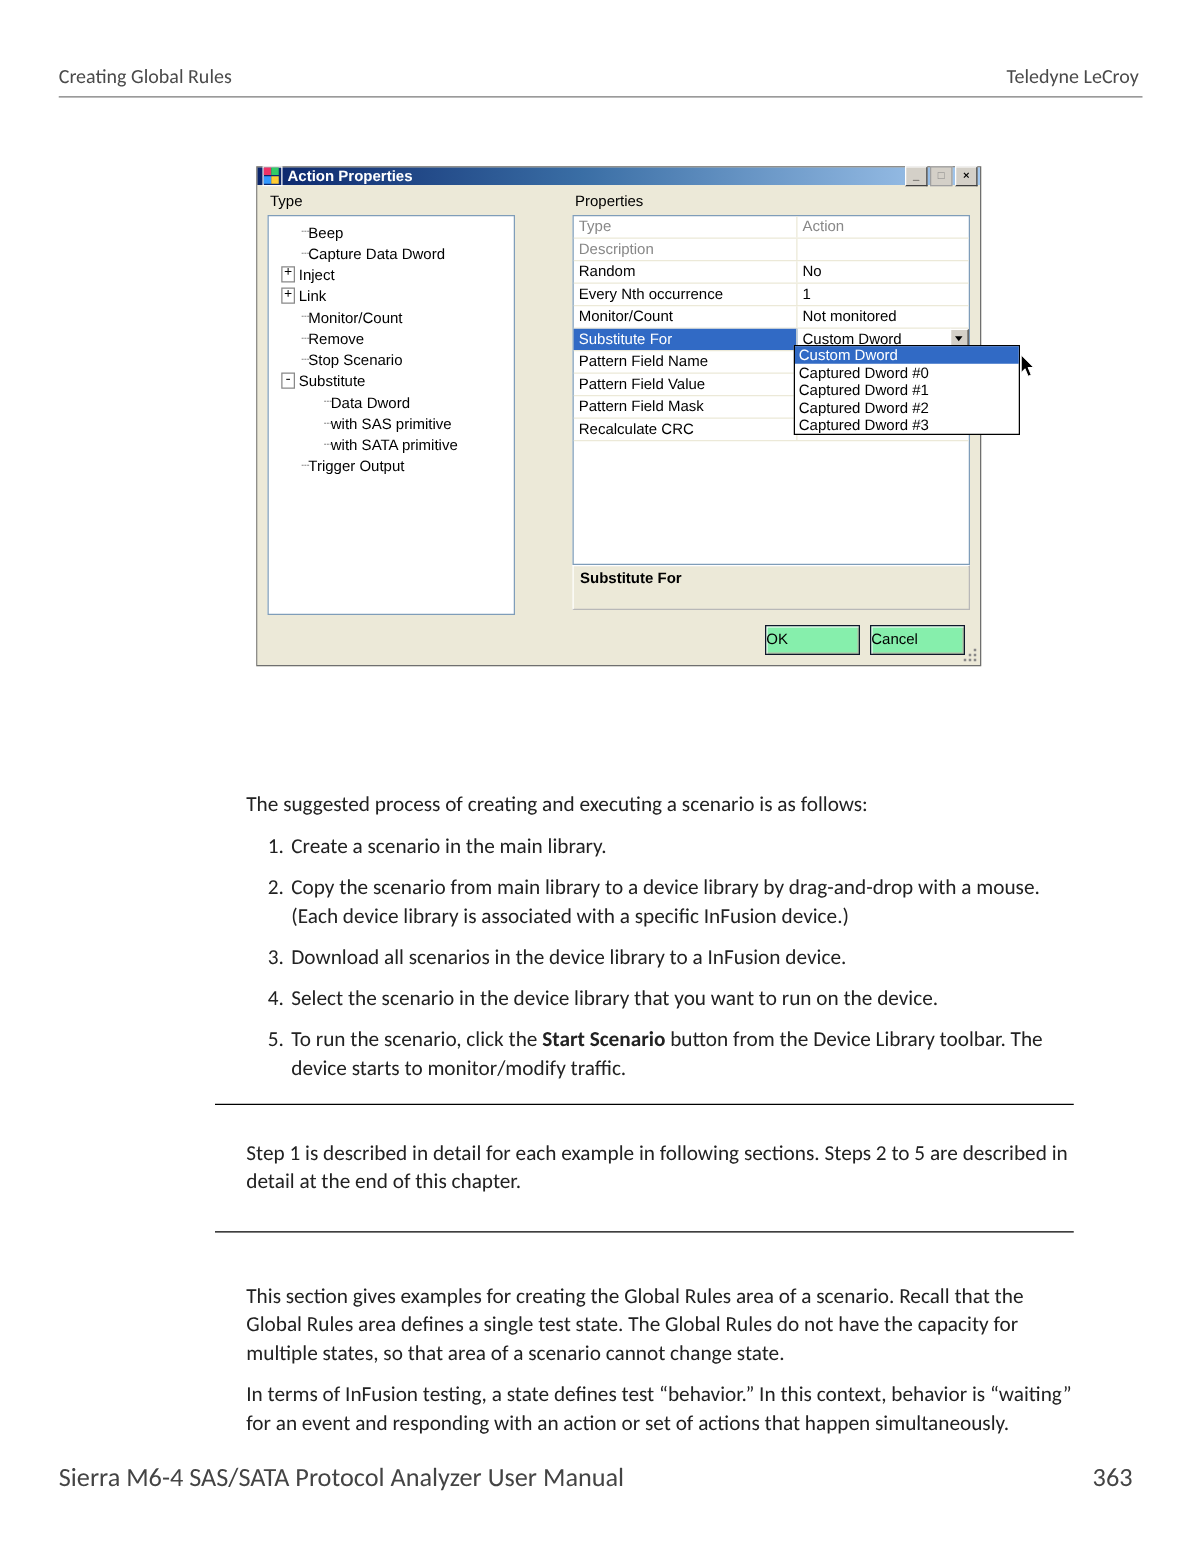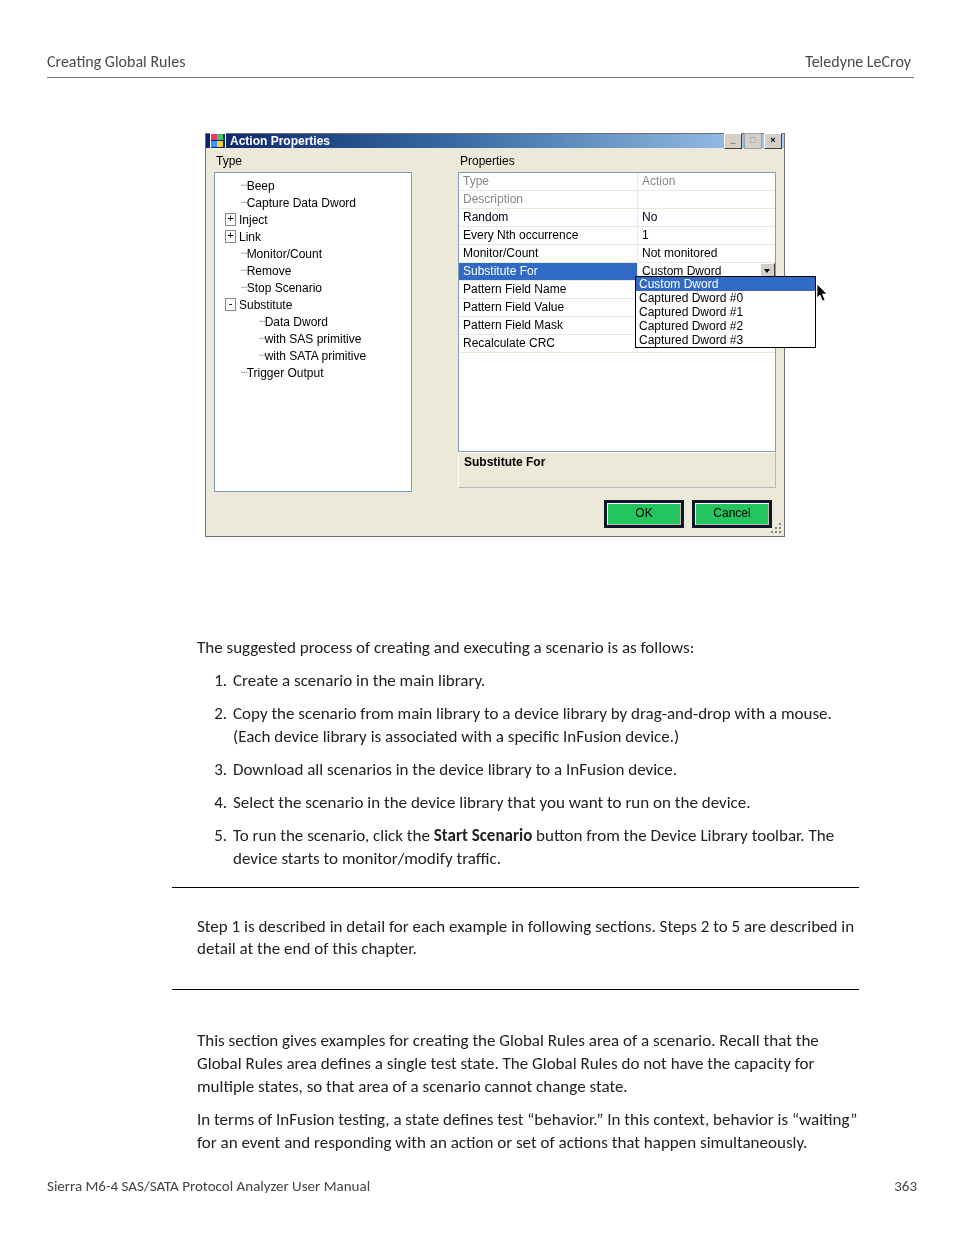--- a/index.html
+++ b/index.html
@@ -210,23 +210,22 @@
 .btn-row {
   display: flex;
   justify-content: flex-end;
   gap: 8px;
   padding: 8px 4px 0 0;
 }
 .wbtn {
   width: 74px;
   height: 22px;
   line-height: 20px;
-  text-align: center;
-  background: #22c55e;
-  border: 3px solid #0f172a;
+  background: #86efac;
+  border: 1px solid #0f172a;
   font-size: 12px;
   box-shadow: inset 1px 1px 0 #fff, inset -1px -1px 0 #c0bcab;
 }
 .resize-grip {
   position: absolute;
   right: 2px; bottom: 2px;
   width: 13px; height: 13px;
 }
 .resize-grip span {
   position: absolute;
@@ -259,22 +258,22 @@
 }
 .callout-text {
   padding: 28px 0;
   margin-left: 25px;
 }
 .doc-body .section2 { margin-top: 40px; }
 .ftr {
   position: absolute;
   bottom: 40px;
   left: 47px;
-  right: 37px;
-  font-size: 15px;
+  right: 48px;
+  font-size: 21px;
   color: #444;
 }
 .ftr .num { float: right; }
 .bold { font-weight: bold; }
 </style>
 </head>
 <body>
 
 <div class="page">
 

